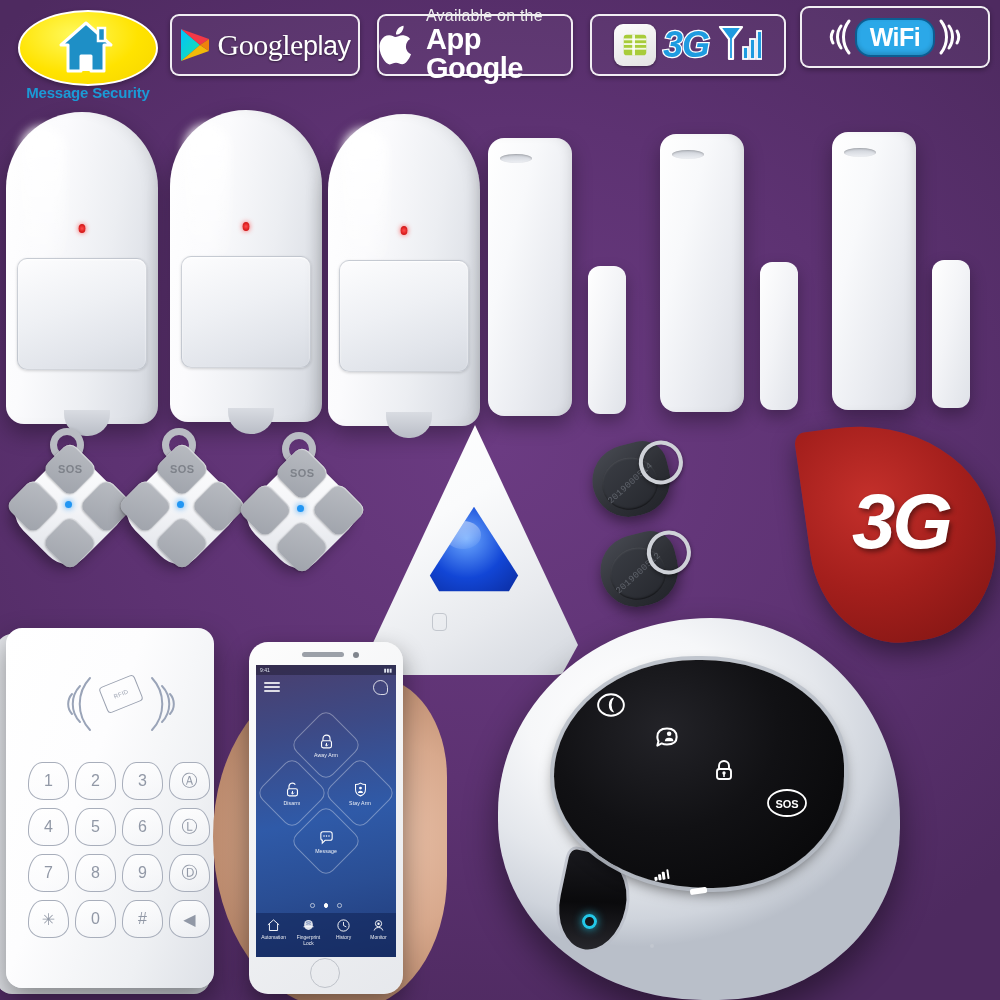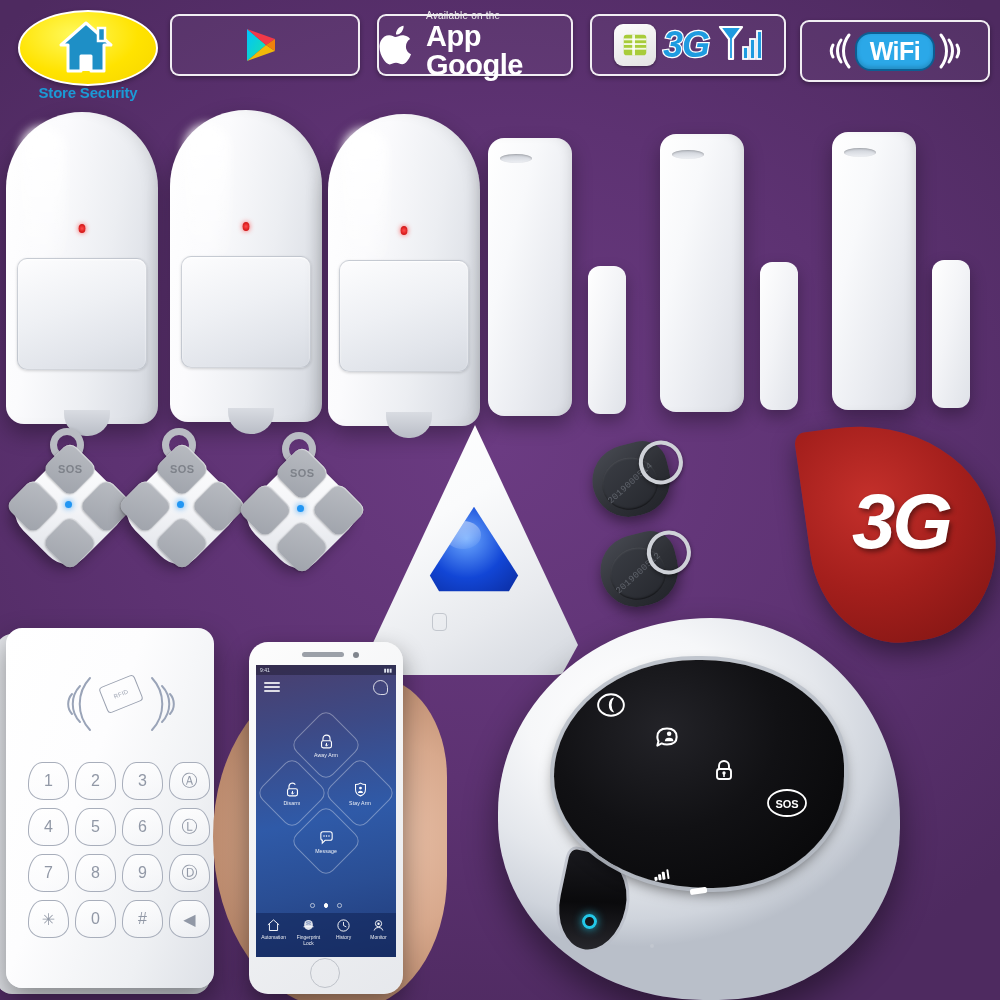--- a/index.html
+++ b/index.html
@@ -44,38 +44,38 @@
     font-size: 30px; color: #fff; letter-spacing: -.5px;
     font-family: "Liberation Serif", serif;
     text-shadow: 0 1px 2px rgba(0,0,0,.5);
   }
   .gp-word b { font-weight: normal; }
   .gp-word .play { font-family: "Liberation Sans", sans-serif; font-size: 27px; }
 
   #as-badge { left: 377px; top: 14px; width: 196px; height: 62px; }
   .apple-logo { width: 38px; height: 44px; margin-right: 9px; flex: none; }
   .as-lines { display: flex; flex-direction: column; line-height: 1; }
-  .as-top { font-size: 10px; color: #eee; letter-spacing: .2px; }
+  .as-top { font-size: 16px; color: #eee; letter-spacing: .2px; }
   .as-big { font-size: 29px; color: #fff; font-weight: bold; letter-spacing: -.5px; margin-top: 1px; }
 
   #sim-badge { left: 590px; top: 14px; width: 196px; height: 62px; gap: 7px; }
   .sim-chip {
     width: 42px; height: 42px; border-radius: 9px; flex: none;
     background: linear-gradient(160deg,#fdfdfd,#e2e2e2);
     box-shadow: 0 1px 3px rgba(0,0,0,.4);
     display: flex; align-items: center; justify-content: center;
   }
   .g3-text {
     font-size: 36px; font-weight: bold; color: #1E9BE0;
     -webkit-text-stroke: 2.5px #fff; paint-order: stroke fill;
     font-style: italic; letter-spacing: -1px;
   }
   .sig-icon { width: 46px; height: 44px; flex: none; }
 
-  #wifi-badge { left: 800px; top: 20px; width: 190px; height: 62px; }
+  #wifi-badge { left: 800px; top: 6px; width: 190px; height: 62px; }
   .wifi-pill {
     background: #2BA8E8; border-radius: 16px; padding: 3px 13px;
     border: 2px solid #0C5E93;
     font-size: 25px; font-weight: bold; color: #fff; letter-spacing: -.5px;
     box-shadow: inset 0 -2px 4px rgba(0,0,0,.18);
   }
   .wifi-arc { width: 38px; height: 44px; flex: none; }
 
   
   .pir {
@@ -380,36 +380,39 @@
 
 <div id="stage">
 
   <div id="logo">
     <div class="logo-ellipse"></div>
     <svg class="logo-house" viewBox="0 0 56 54">
       <path d="M28 3 L53 25 L46 25 L46 51 L33 51 L33 36 L23 36 L23 51 L10 51 L10 25 L3 25 Z" fill="#1E8FC6" stroke="#ffffff" stroke-width="3" stroke-linejoin="round"></path>
       <rect x="40" y="8" width="7" height="13" fill="#1E8FC6" stroke="#fff" stroke-width="2.5"></rect>
       <rect x="23" y="36" width="10" height="15" fill="#ffffff"></rect>
     </svg>
-    <div class="logo-text-top">Store Security</div>
+    <div class="logo-text-top">Message Security</div>
   </div>
 
   <div class="badge" id="gp-badge">
     <svg class="gp-tri" viewBox="0 0 30 34">
       <defs>
         <linearGradient id="gpA" x1="0" y1="0" x2="1" y2="1">
           <stop offset="0" stop-color="#00C3FF"></stop>
             <stop offset="1" stop-color="#1BE2A5"></stop>
         </linearGradient>
       </defs>
       <path d="M1 1 L20 17 L1 33 Z" fill="url(#gpA)"></path>
       <path d="M1 1 L20 17 L29 11 Z" fill="#FF3A44" opacity=".92"></path>
       <path d="M1 33 L20 17 L29 23 Z" fill="#FFC400" opacity=".92"></path>
       <path d="M20 17 L29 11 L29 23 Z" fill="#FF8A00" opacity=".9"></path>
     </svg>
+    <div class="gp-word">
+      <b>Google</b><span class="play">play</span>
+    </div>
   </div>
 
   <div class="badge" id="as-badge">
     <svg class="apple-logo" viewBox="0 0 38 44">
       <path d="M27 23.5c0-5 4-7.3 4.2-7.4-2.3-3.4-5.9-3.8-7.2-3.9-3-.3-5.9 1.8-7.5 1.8-1.5 0-3.9-1.8-6.4-1.7-3.3.05-6.3 1.9-8 4.9-3.4 5.9-.9 14.6 2.5 19.4 1.6 2.3 3.6 4.9 6.1 4.8 2.4-.1 3.4-1.6 6.3-1.6 2.9 0 3.8 1.6 6.4 1.5 2.6-.05 4.3-2.4 5.9-4.7 1.9-2.7 2.6-5.3 2.7-5.4-.06-.03-5.1-2-5.1-7.7z" fill="#fff"></path>
       <path d="M22.6 8.9c1.3-1.6 2.2-3.9 2-6.1-1.9.08-4.2 1.3-5.6 2.9-1.2 1.4-2.3 3.7-2 5.9 2.1.16 4.3-1.1 5.6-2.7z" fill="#fff"></path>
     </svg>
     <div class="as-lines">
       <span class="as-top">Available on the</span>
       <span class="as-big">App Google</span>

